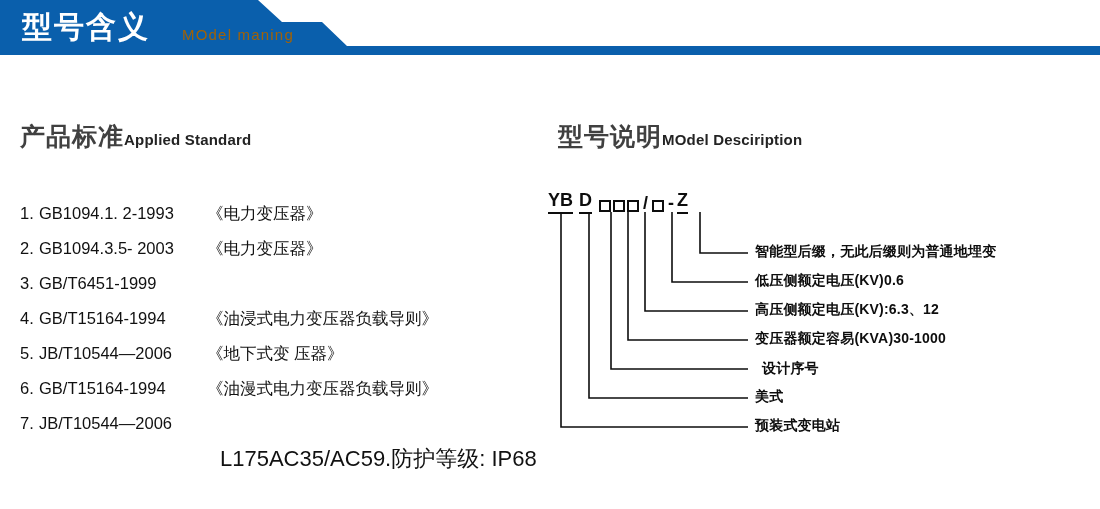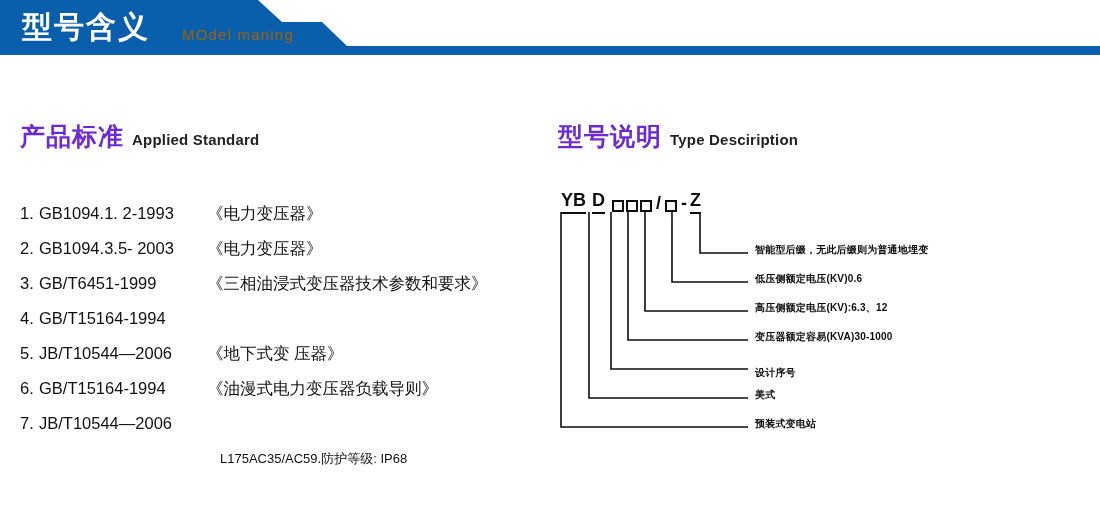--- a/index.html
+++ b/index.html
@@ -52,28 +52,28 @@
   }
 
   
   .sec-head {
     position: absolute;
     white-space: nowrap;
   }
   .sec-head .cn {
     font-size: 25px;
     font-weight: bold;
-    color: #6d28d9;
+    color: #404040;
     letter-spacing: 1px;
   }
   .sec-head .en {
     font-size: 15px;
     font-weight: bold;
     color: #232323;
-    margin-left: 8px;
+    margin-left: 0;
     letter-spacing: 0.2px;
   }
   #head-left  { left: 20px;  top: 120px; }
   #head-right { left: 558px; top: 120px; }
 
   
   #std-list {
     position: absolute;
     left: 20px;
     top: 196px;
@@ -95,37 +95,37 @@
     flex: 0 0 auto;
     min-width: 168px;
   }
   .std-name {
     flex: 0 0 auto;
   }
   .std-cont {
     height: 35px;
     display: flex;
     align-items: center;
-    font-size: 13px;
+    font-size: 22px;
     color: #111111;
     white-space: nowrap;
     padding-left: 200px;
   }
 
   
   #model {
     position: absolute;
     left: 548px;
     top: 190px;
     width: 552px;
     height: 250px;
   }
   #code-row {
     position: absolute;
-    left: 13px;
+    left: 0;
     top: 0px;
     display: flex;
     align-items: flex-end;
     font-size: 18px;
     font-weight: bold;
     color: #0d0d0d;
     letter-spacing: 0px;
     white-space: nowrap;
   }
   #code-row span { display: inline-block; }
@@ -139,21 +139,21 @@
     box-sizing: border-box;
   }
   #leaders {
     position: absolute;
     left: 0;
     top: 0;
   }
   .lbl {
     position: absolute;
     left: 207px;
-    font-size: 10px;
+    font-size: 14px;
     font-weight: bold;
     color: #0d0d0d;
     white-space: nowrap;
     letter-spacing: 0.2px;
   }
 </style>
 </head>
 <body>
 
 <div id="page">
@@ -164,42 +164,42 @@
     </svg>
     <div class="banner-title">型号含义</div>
     <div class="banner-sub">MOdel maning</div>
   </div>
 
   <div class="sec-head" id="head-left">
     <span class="cn">产品标准</span><span class="en">Applied Standard</span>
   </div>
 
   <div class="sec-head" id="head-right">
-    <span class="cn">型号说明</span><span class="en">Type Desciription</span>
+    <span class="cn">型号说明</span><span class="en">MOdel Desciription</span>
   </div>
 
   <div id="std-list">
       <div class="std-row">
         <span class="std-idx">1.</span>
         <span class="std-code">GB1094.1. 2-1993</span>
         <span class="std-name">《电力变压器》</span>
       </div>
       <div class="std-row">
         <span class="std-idx">2.</span>
         <span class="std-code">GB1094.3.5- 2003</span>
         <span class="std-name">《电力变压器》</span>
       </div>
       <div class="std-row">
         <span class="std-idx">3.</span>
         <span class="std-code">GB/T6451-1999</span>
-        <span class="std-name">《三相油浸式变压器技术参数和要求》</span>
       </div>
       <div class="std-row">
         <span class="std-idx">4.</span>
         <span class="std-code">GB/T15164-1994</span>
+        <span class="std-name">《油浸式电力变压器负载导则》</span>
       </div>
       <div class="std-row">
         <span class="std-idx">5.</span>
         <span class="std-code">JB/T10544—2006</span>
         <span class="std-name">《地下式变 压器》</span>
       </div>
       <div class="std-row">
         <span class="std-idx">6.</span>
         <span class="std-code">GB/T15164-1994</span>
         <span class="std-name">《油漫式电力变压器负载导则》</span>
@@ -242,18 +242,18 @@
         <path d="M80,34  L80,150  L200,150"></path>
         <path d="M63,34  L63,179  L200,179"></path>
         <path d="M41,34  L41,208  L200,208"></path>
         <path d="M13,34  L13,237  L200,237"></path>
       </g>
     </svg>
   <div class="lbl" style="top: 53px;">智能型后缀，无此后缀则为普通地埋变</div>
       <div class="lbl" style="top: 82px;">低压侧额定电压(KV)0.6</div>
       <div class="lbl" style="top: 111px;">高压侧额定电压(KV):6.3、12</div>
       <div class="lbl" style="top: 140px;">变压器额定容易(KVA)30-1000</div>
-      <div class="lbl" style="top: 176px;">设计序号</div>
+      <div class="lbl" style="top: 170px; margin-left: 7px;">设计序号</div>
       <div class="lbl" style="top: 198px;">美式</div>
       <div class="lbl" style="top: 227px; text-align: right;">预装式变电站</div>
     </div>
 
 </div>
 
 </body></html>

